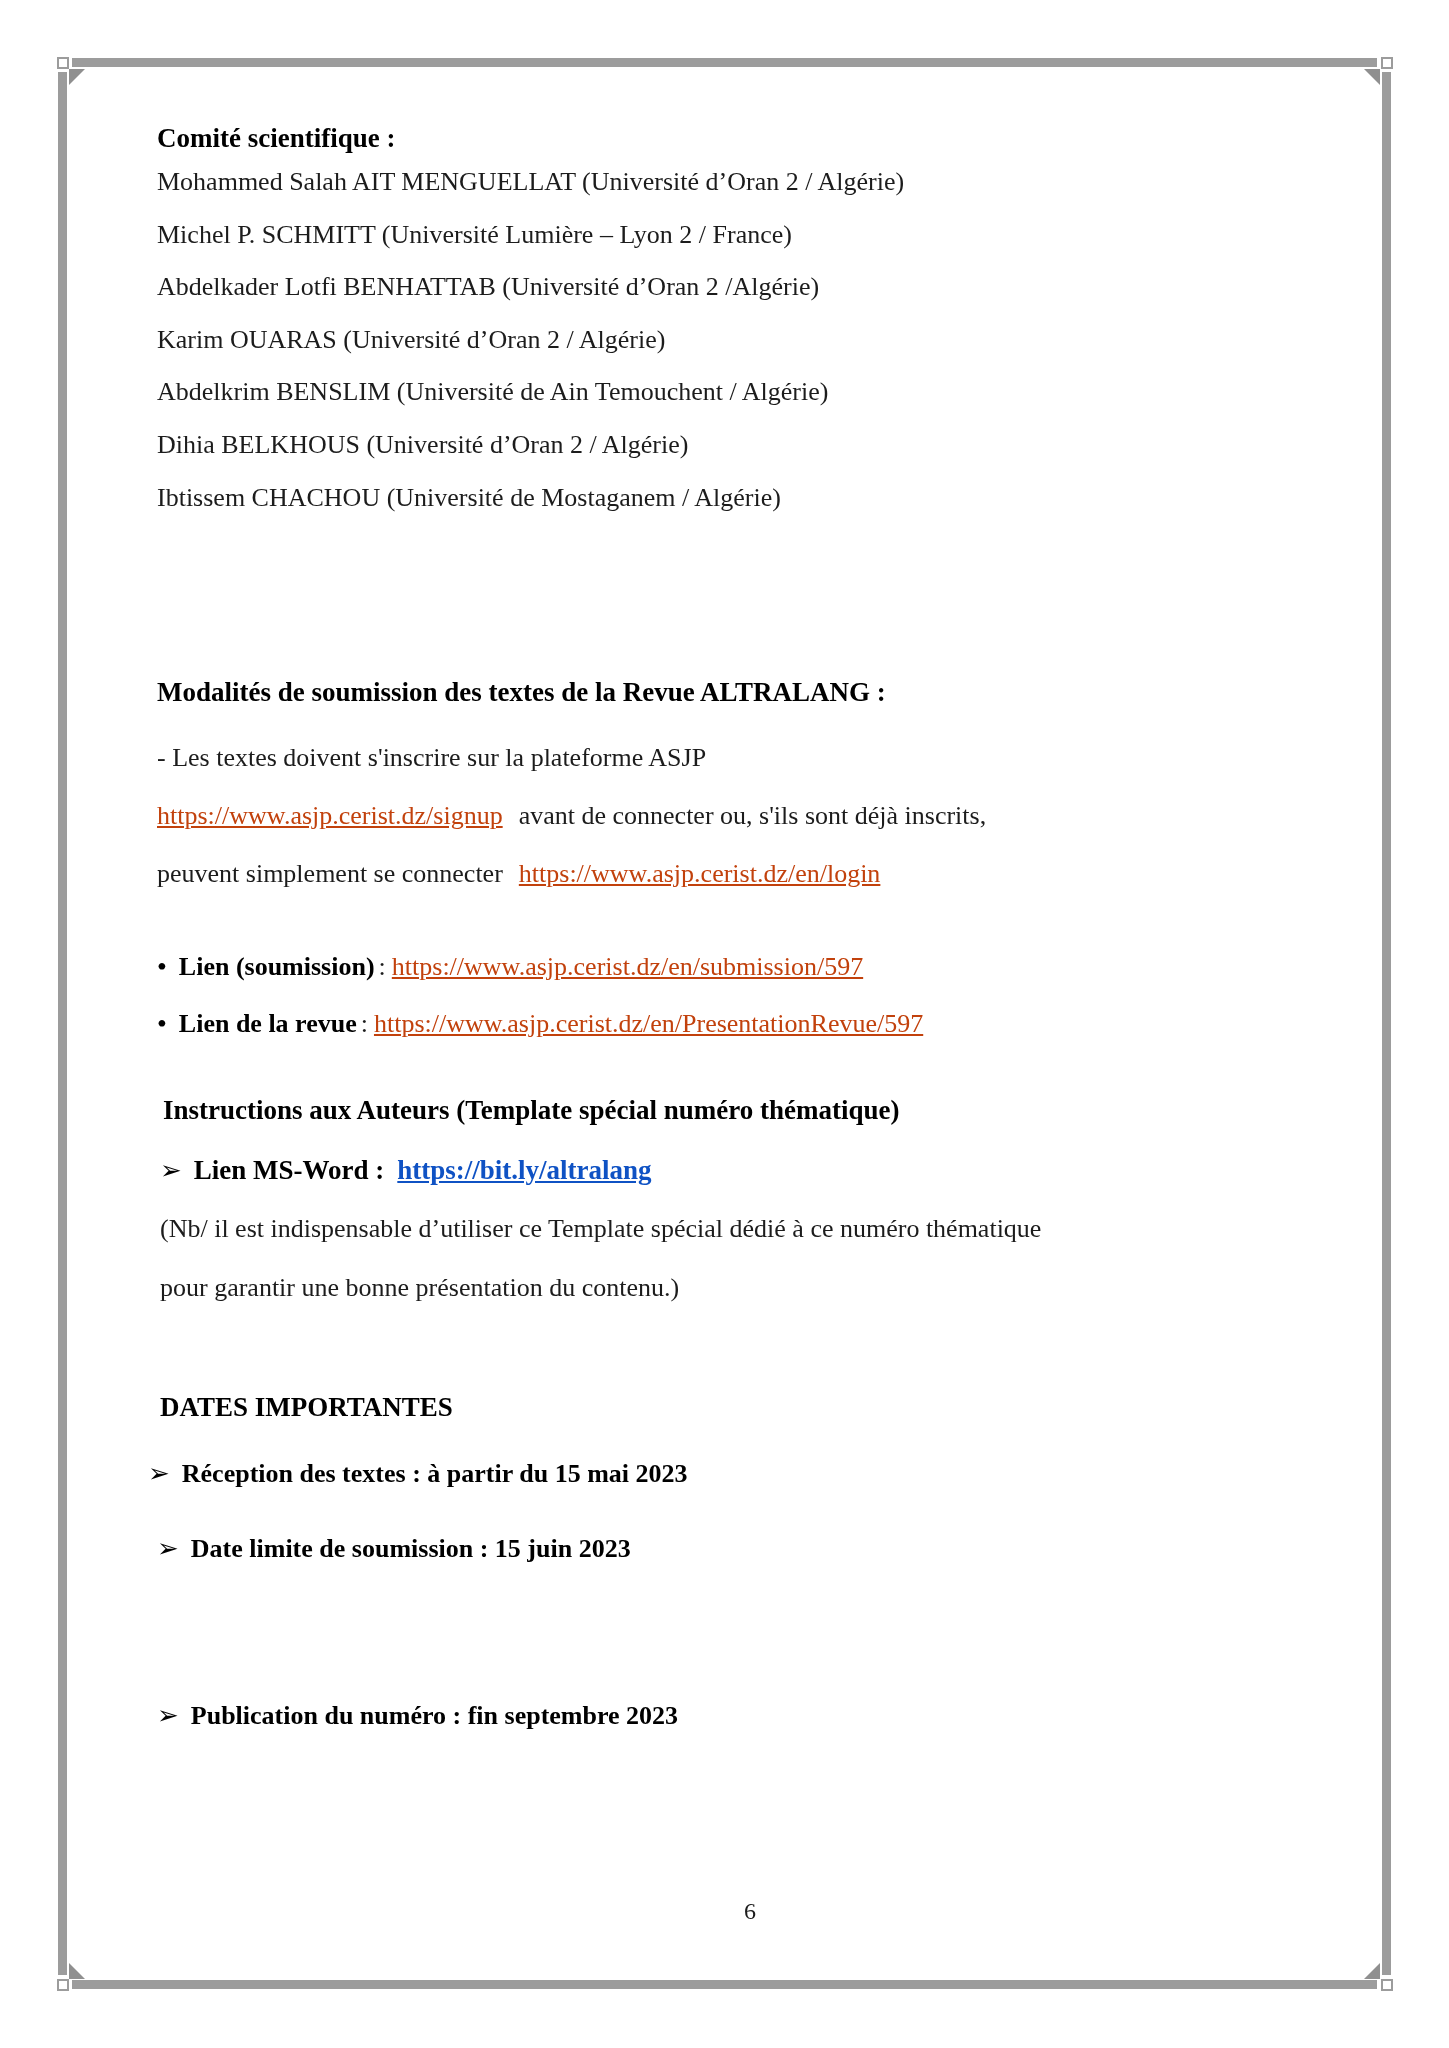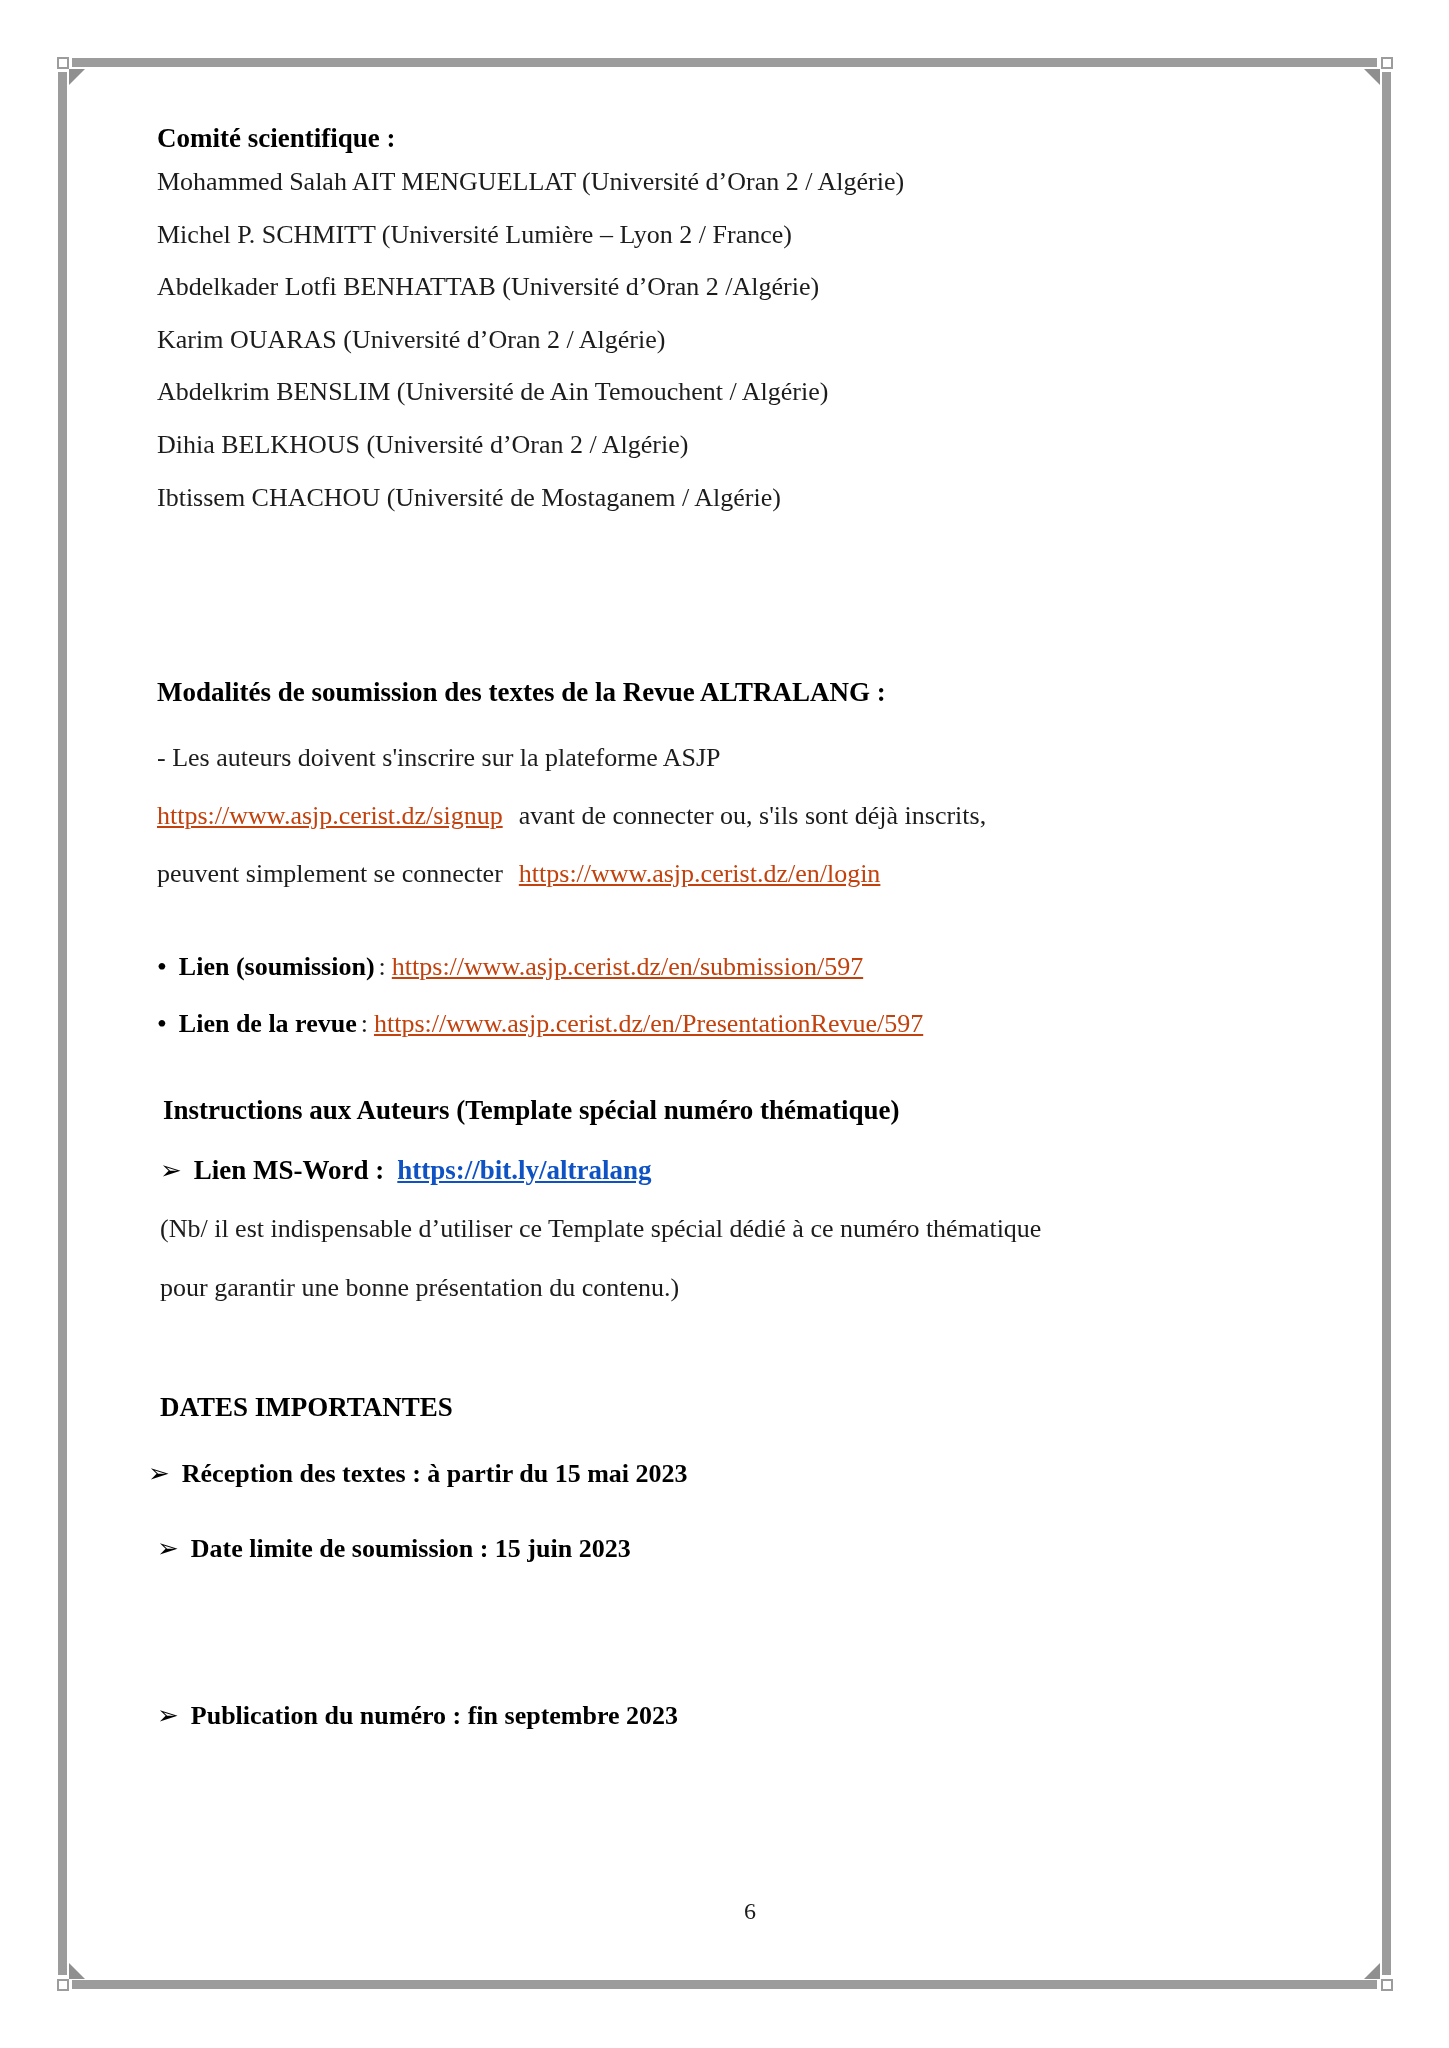--- a/index.html
+++ b/index.html
@@ -74,21 +74,21 @@
     <div>Abdelkader Lotfi BENHATTAB (Université d’Oran 2 /Algérie)</div>
     <div>Karim OUARAS (Université d’Oran 2 / Algérie)</div>
     <div>Abdelkrim BENSLIM (Université de Ain Temouchent / Algérie)</div>
     <div>Dihia BELKHOUS (Université d’Oran 2 / Algérie)</div>
     <div>Ibtissem CHACHOU (Université de Mostaganem / Algérie)</div>
   </div>
 
   <div class="line heading" style="left:157px;top:676px;">Modalités de soumission des textes de la Revue ALTRALANG :</div>
 
 
-  <div class="line" style="left:157px;top:742px;">- Les auteurs doivent s'inscrire sur la plateforme ASJP</div>
+  <div class="line" style="left:157px;top:742px;">- Les textes doivent s'inscrire sur la plateforme ASJP</div>
 
   <div class="line" style="left:157px;top:800px;">
     <a class="doclink">https://www.asjp.cerist.dz/signup</a><span class="after-gap">avant de connecter ou, s'ils sont déjà inscrits,</span>
   </div>
 
   <div class="line" style="left:157px;top:858px;">
     <span>peuvent simplement se connecter</span><a class="doclink after-gap">https://www.asjp.cerist.dz/en/login</a>
   </div>
 
   <div class="line" style="left:157px;top:950px;">

